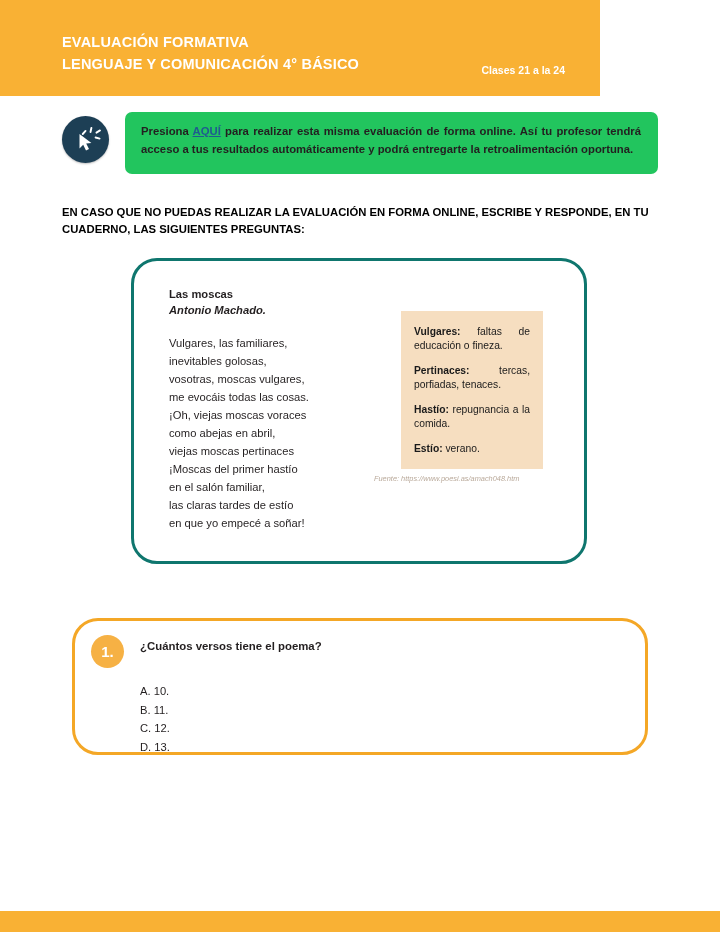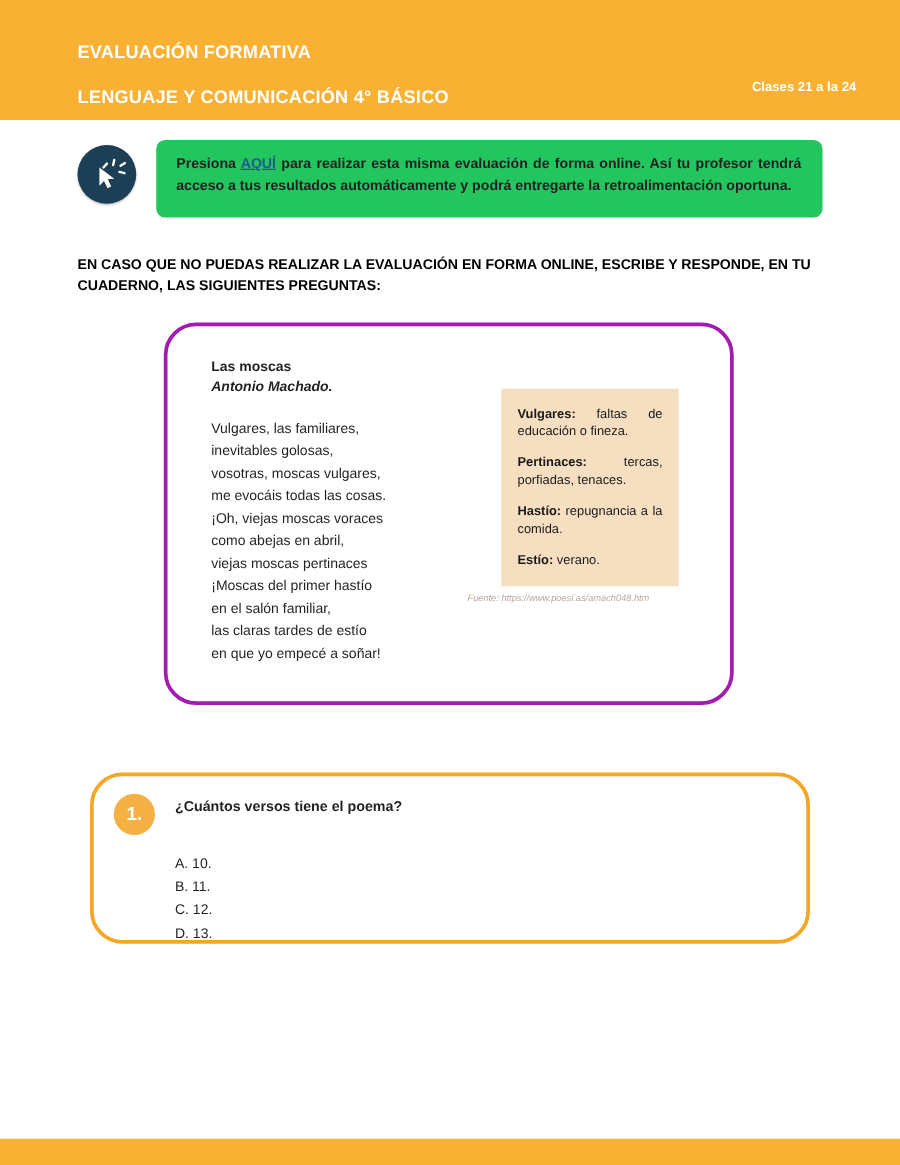--- a/index.html
+++ b/index.html
@@ -13,21 +13,21 @@
     font-family: "Liberation Sans", sans-serif;
     position: relative;
     overflow: hidden;
   }
 
   
   .header {
     position: absolute;
     left: 0;
     top: 0;
-    width: 720px;
+    width: 600px;
     height: 96px;
     background: #f9b134;
     box-sizing: border-box;
   }
   .header-titles {
     position: absolute;
     left: 62px;
     top: 33px;
     color: #ffffff;
   }
@@ -38,21 +38,21 @@
     white-space: nowrap;
     color: #ffffff;
   }
   .header-line1 {
     font-size: 14.5px;
     line-height: 19px;
   }
   .header-line2 {
     font-size: 14.5px;
     line-height: 19px;
-    margin-top: 17px;
+    margin-top: 3px;
   }
   .header-classes {
     position: absolute;
     right: 35px;
     top: 64px;
     font-size: 10.5px;
     font-weight: bold;
     color: #ffffff;
     white-space: nowrap;
   }
@@ -115,21 +115,21 @@
     color: #000000;
   }
 
   
   .poem-card {
     position: absolute;
     left: 131px;
     top: 258px;
     width: 456px;
     height: 306px;
-    border: 3px solid #a21caf;
+    border: 3px solid #0f766e;
     border-radius: 26px;
     box-sizing: border-box;
     background: #ffffff;
   }
   .poem-body {
     position: absolute;
     left: 35px;
     top: 25px;
     width: 200px;
   }

